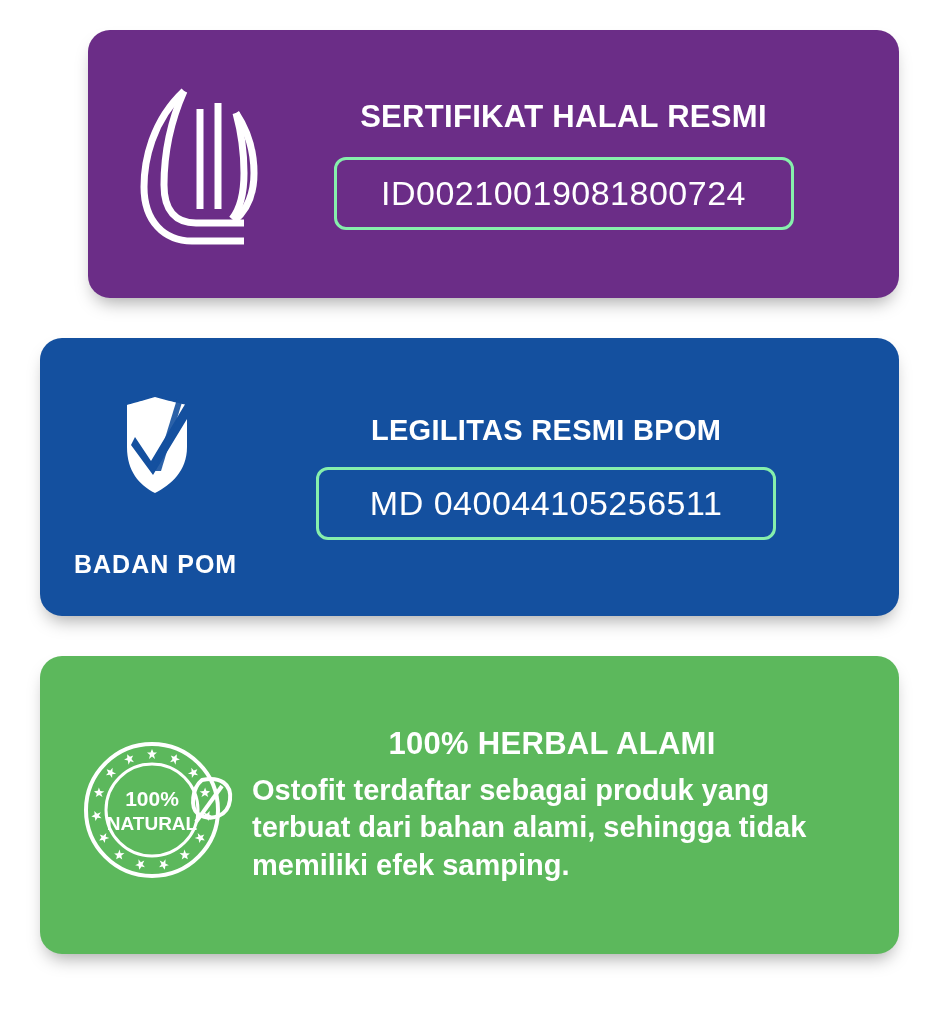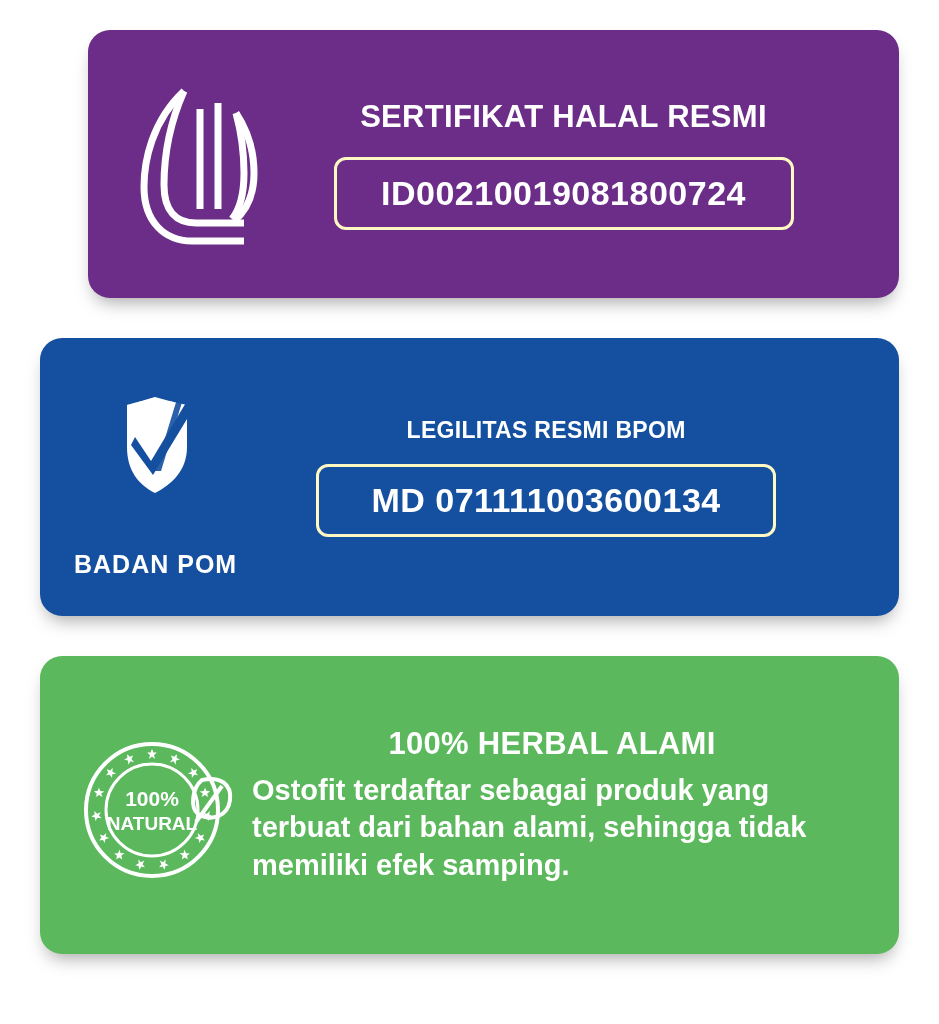--- a/index.html
+++ b/index.html
@@ -68,29 +68,29 @@
     padding-right: 10px;
   }
 
   .card-title {
     color: #ffffff;
     font-weight: bold;
     letter-spacing: 0.3px;
     text-align: center;
   }
   .title-halal { font-size: 31px; margin-bottom: 22px; }
-  .title-bpom  { font-size: 23px; margin-bottom: 20px; }
+  .title-bpom  { font-size: 29px; margin-bottom: 20px; }
   .title-herbal { font-size: 31px; margin-bottom: 10px; }
 
   .code-box {
-    border: 3px solid #fef9c3;
+    border: 3px solid #86efac;
     border-radius: 12px;
     color: #ffffff;
     font-size: 34px;
-    font-weight: bold;
+    font-weight: normal;
     text-align: center;
     padding: 14px 30px;
     min-width: 460px;
     box-sizing: border-box;
     letter-spacing: 0.5px;
   }
 
   .herbal-text {
     color: #ffffff;
     font-size: 29px;
@@ -150,21 +150,21 @@
     <div class="badge-col">
       <svg class="bpom-logo" viewBox="0 0 130 130" aria-hidden="true">
         <path d="M36 30 C36 30 50 26 64 22 C78 26 96 30 96 30 L96 72 C96 96 80 110 64 118 C48 110 36 96 36 72 Z" fill="#ffffff"></path>
         <path d="M44 62 L60 86 L96 26 L96 44 L62 100 L40 70 Z" fill="#14509f"></path>
         <path d="M86 24 L92 24 L70 96 L64 96 Z" fill="#14509f" opacity="0.9"></path>
       </svg>
       <div class="bpom-word">BADAN POM</div>
     </div>
     <div class="content-col">
       <div class="card-title title-bpom">LEGILITAS RESMI BPOM</div>
-      <div class="code-box">MD 071111003600134</div>
+      <div class="code-box">MD 040044105256511</div>
     </div>
   </div>
 
   <div class="card card-herbal">
     <div class="badge-col">
       <svg class="natural-seal" viewBox="0 0 175 175" aria-hidden="true">
         <circle cx="82" cy="92" r="66" fill="none" stroke="#ffffff" stroke-width="4"></circle>
         <circle cx="82" cy="92" r="46" fill="none" stroke="#ffffff" stroke-width="3"></circle>
         <g fill="#ffffff">
           <g transform="translate(82,92)">

